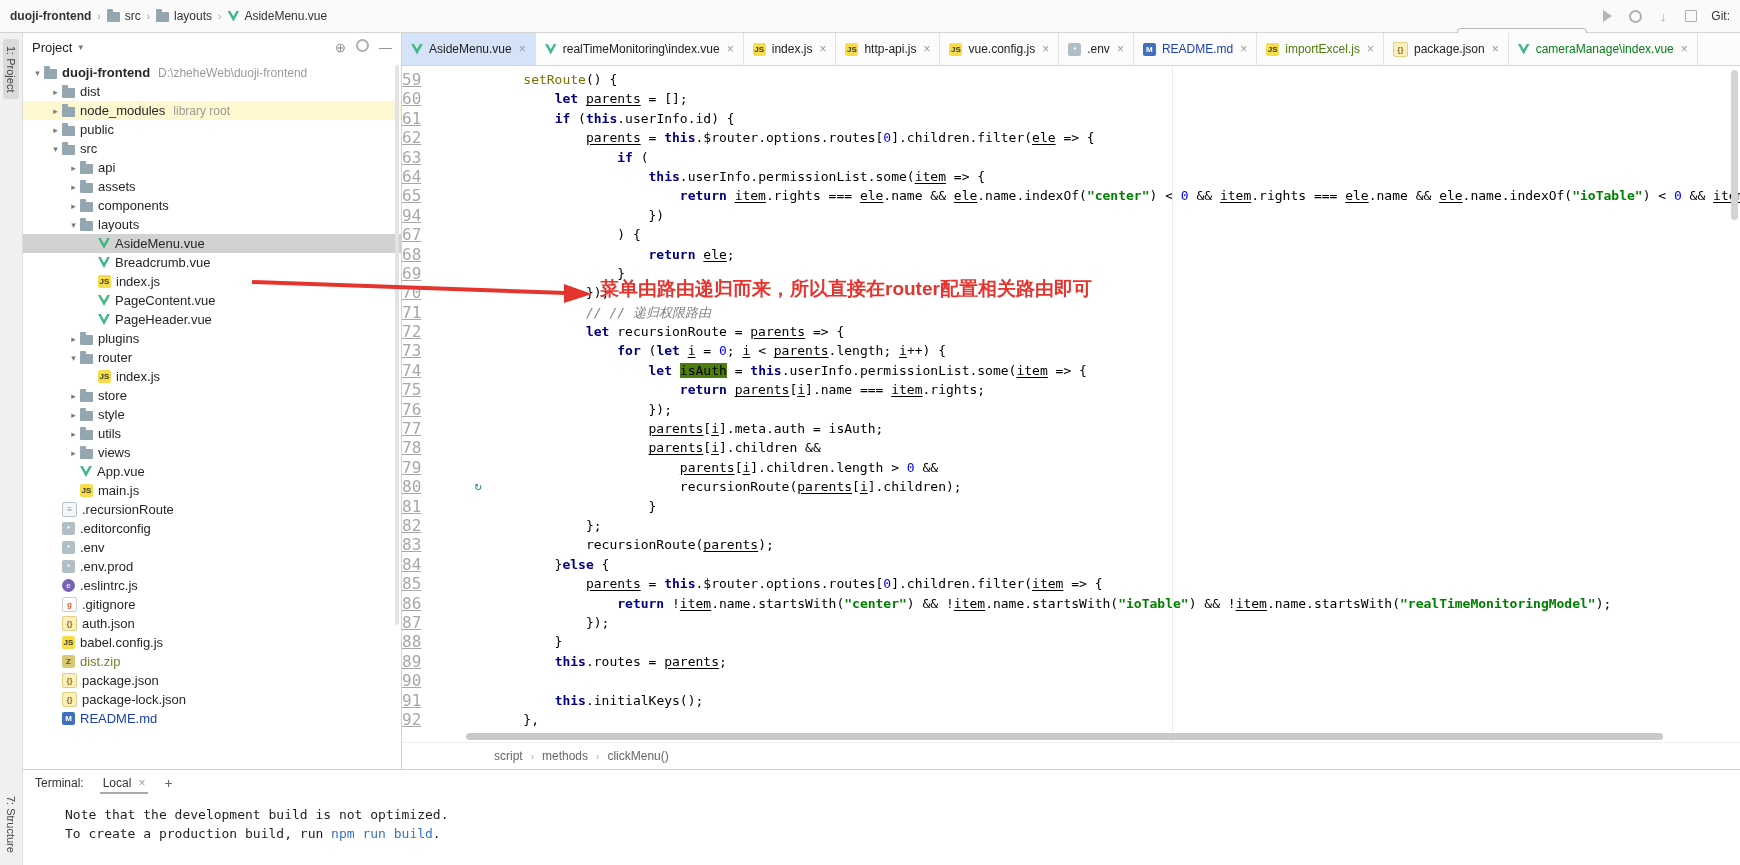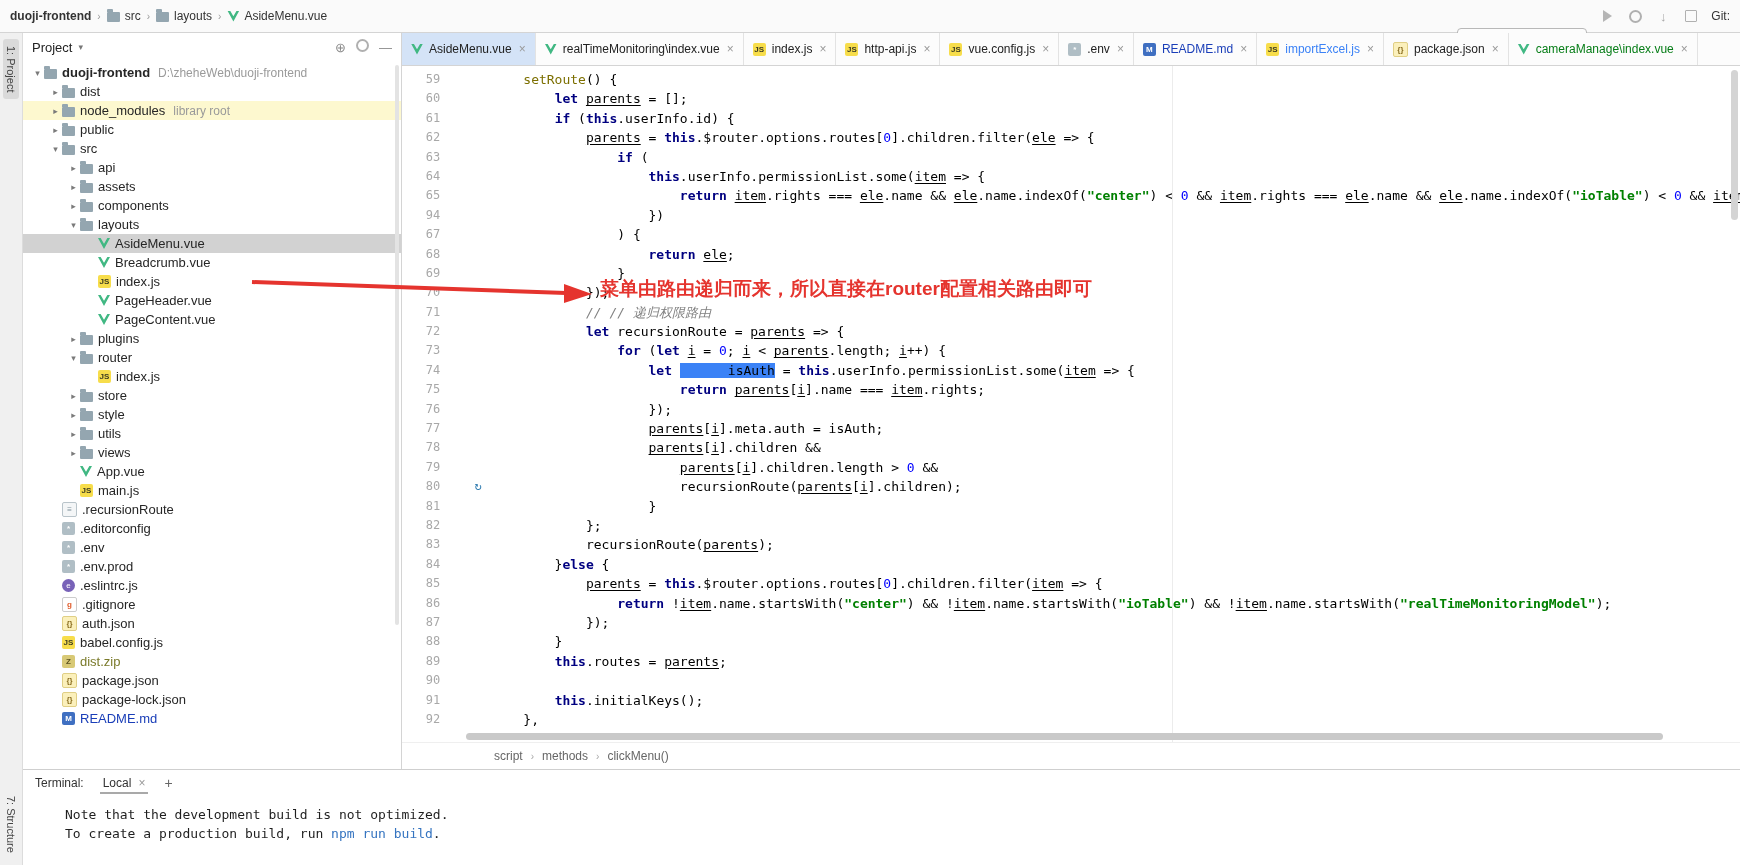--- a/index.html
+++ b/index.html
@@ -68,31 +68,31 @@
   #editor-col{flex:1;display:flex;flex-direction:column;min-width:0;}
   #tabbar{height:32px;display:flex;align-items:stretch;background:#fcfcfc;
           border-bottom:1px solid #d4d4d4;overflow:hidden;}
   .tab{display:flex;align-items:center;gap:6px;padding:0 9px;border-right:1px solid #e3e3e3;
        font-size:12px;color:#222;white-space:nowrap;}
   .tab.active{background:#d4e3f7;}
   .tab-close{color:#9a9a9a;font-size:12px;margin-left:1px;}
   #code-wrap{flex:1;position:relative;overflow:hidden;background:#fff;padding-top:4px;}
   #guide-line{position:absolute;left:770px;top:0;bottom:0;width:1px;background:#ececec;}
   .cl{display:flex;height:19.4px;line-height:19.4px;font-family:"DejaVu Sans Mono", monospace;font-size:13px;}
-  .ln{width:62px;text-align:center;color:#a8a8a8;flex:none;font-size:12px;}
+  .ln{width:62px;text-align:left;color:#a8a8a8;flex:none;font-size:16px;text-decoration:underline;}
   .gslot{width:28px;flex:none;text-align:center;color:#2e7bb0;font-size:12px;}
   .lc{white-space:pre;flex:none;color:#000;}
   .tok-k{color:#000080;font-weight:bold;}
   .tok-t{color:#000080;font-weight:bold;}
   .tok-s{color:#008000;font-weight:bold;}
   .tok-c{color:#808080;font-style:italic;}
   .tok-num{color:#0000ff;}
   .tok-u{text-decoration:underline;text-underline-offset:2px;}
   .tok-f{color:#7c6f00;}
-  .tok-hl{background:#3b82f6;padding-left:48px;}
+  .tok-hl{background:#4d7c0f;}
   #hscrollbar{position:absolute;left:64px;bottom:2px;height:7px;right:40px;}
   #hscrollbar .thumb{height:100%;width:97%;background:#c9c9c9;border-radius:4px;}
   #editor-vscroll{position:absolute;right:2px;top:4px;width:7px;height:300px;}
   #editor-vscroll .thumb{width:100%;height:150px;background:#d4d4d4;border-radius:4px;}
   #editor-breadcrumbs{height:26px;display:flex;align-items:center;padding-left:92px;gap:8px;
                       font-size:12px;color:#666;border-top:1px solid #efefef;background:#fff;}
   .ebc-sep{color:#a8a8a8;font-size:10px;}
 
   
   #terminal-panel{height:97px;border-top:1px solid #cfcfcf;display:flex;flex-direction:column;background:#fff;}
@@ -229,26 +229,26 @@
                 <span class="tree-label">Breadcrumb.vue</span>
               </div>
               <div class="tree-row" style="padding-left: 62px;">
                 <span class="tree-chev"></span>
                 <span class="fic fic-js">JS</span>
                 <span class="tree-label">index.js</span>
               </div>
               <div class="tree-row" style="padding-left: 62px;">
                 <span class="tree-chev"></span>
                 <span class="fic fic-vue"></span>
+                <span class="tree-label">PageContent.vue</span>
+              </div>
+              <div class="tree-row" style="padding-left: 62px;">
+                <span class="tree-chev"></span>
+                <span class="fic fic-vue"></span>
                 <span class="tree-label">PageHeader.vue</span>
-              </div>
-              <div class="tree-row" style="padding-left: 62px;">
-                <span class="tree-chev"></span>
-                <span class="fic fic-vue"></span>
-                <span class="tree-label">PageContent.vue</span>
               </div>
               <div class="tree-row" style="padding-left: 44px;">
                 <span class="tree-chev">▸</span>
                 <span class="fic fic-folder"></span>
                 <span class="tree-label">plugins</span>
               </div>
               <div class="tree-row" style="padding-left: 44px;">
                 <span class="tree-chev">▾</span>
                 <span class="fic fic-folder"></span>
                 <span class="tree-label">router</span>
@@ -384,21 +384,21 @@
                 <span>.env</span>
                 <span class="tab-close">×</span>
               </div>
               <div class="tab">
                 <span class="fic fic-md">M</span>
                 <span style="color: rgb(26, 62, 184);">README.md</span>
                 <span class="tab-close">×</span>
               </div>
               <div class="tab">
                 <span class="fic fic-js">JS</span>
-                <span style="color: #3b82f6;">importExcel.js</span>
+                <span style="color: #4d7c0f;">importExcel.js</span>
                 <span class="tab-close">×</span>
               </div>
               <div class="tab">
                 <span class="fic fic-json">{}</span>
                 <span>package.json</span>
                 <span class="tab-close">×</span>
               </div>
               <div class="tab">
                 <span class="fic fic-vue"></span>
                 <span style="color: rgb(6, 125, 23);">cameraManage\index.vue</span>

